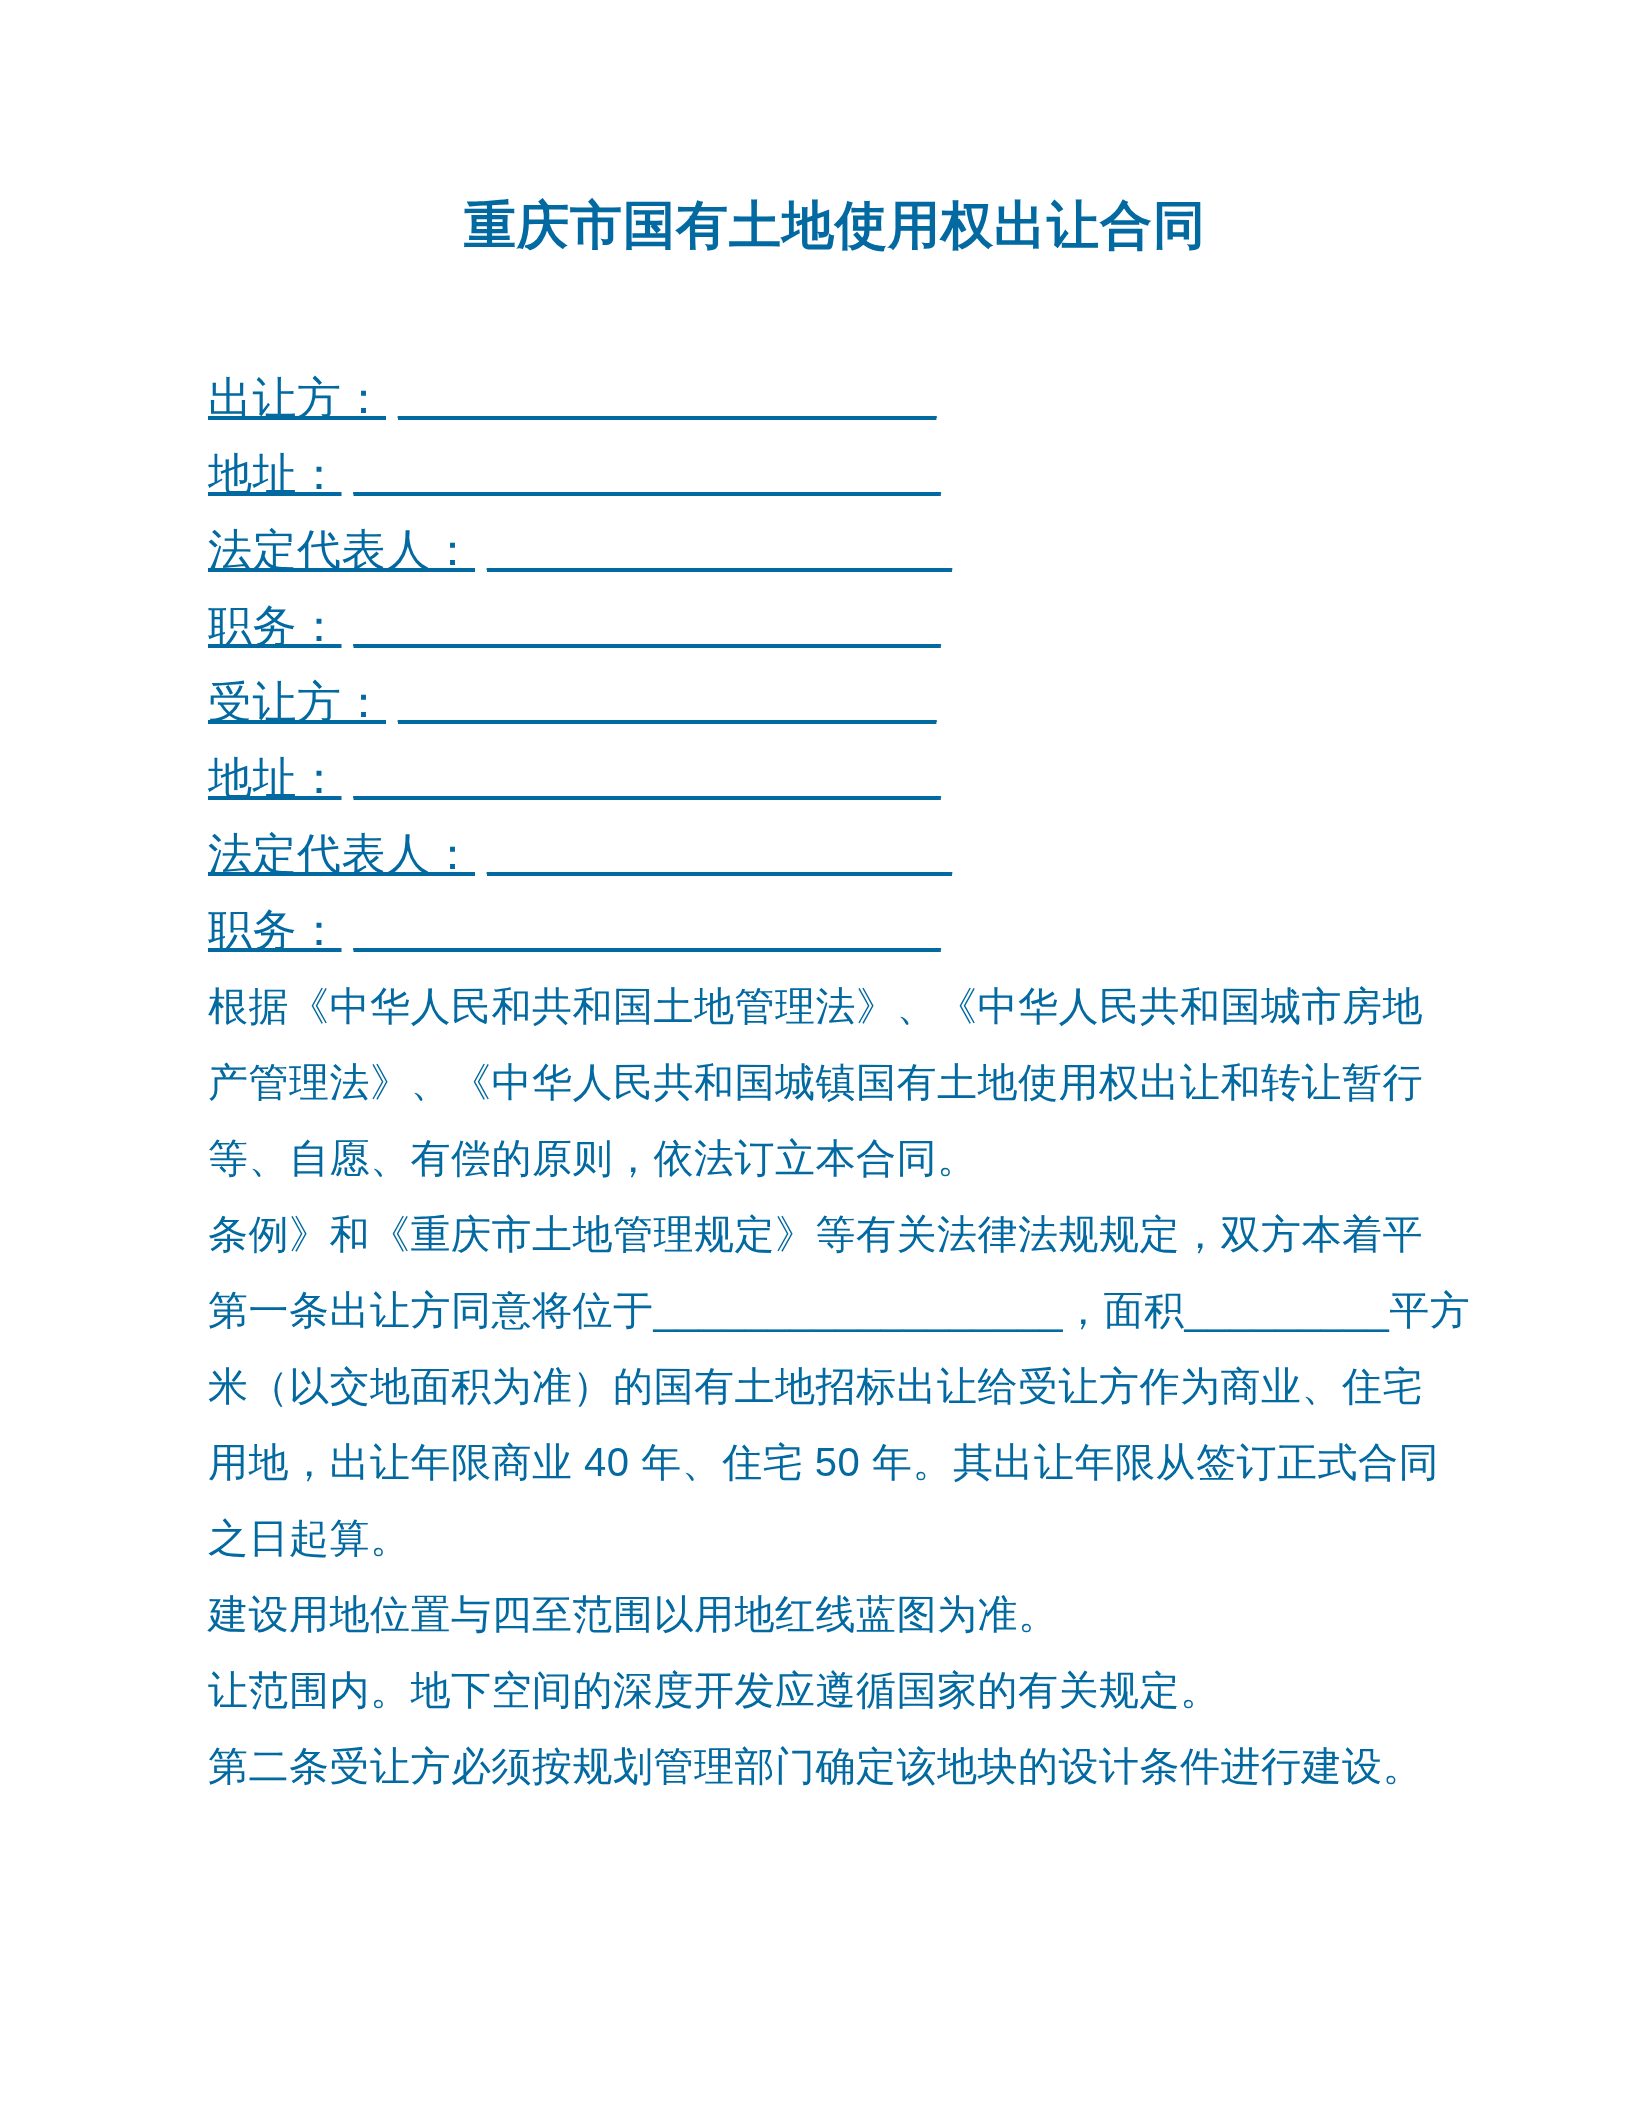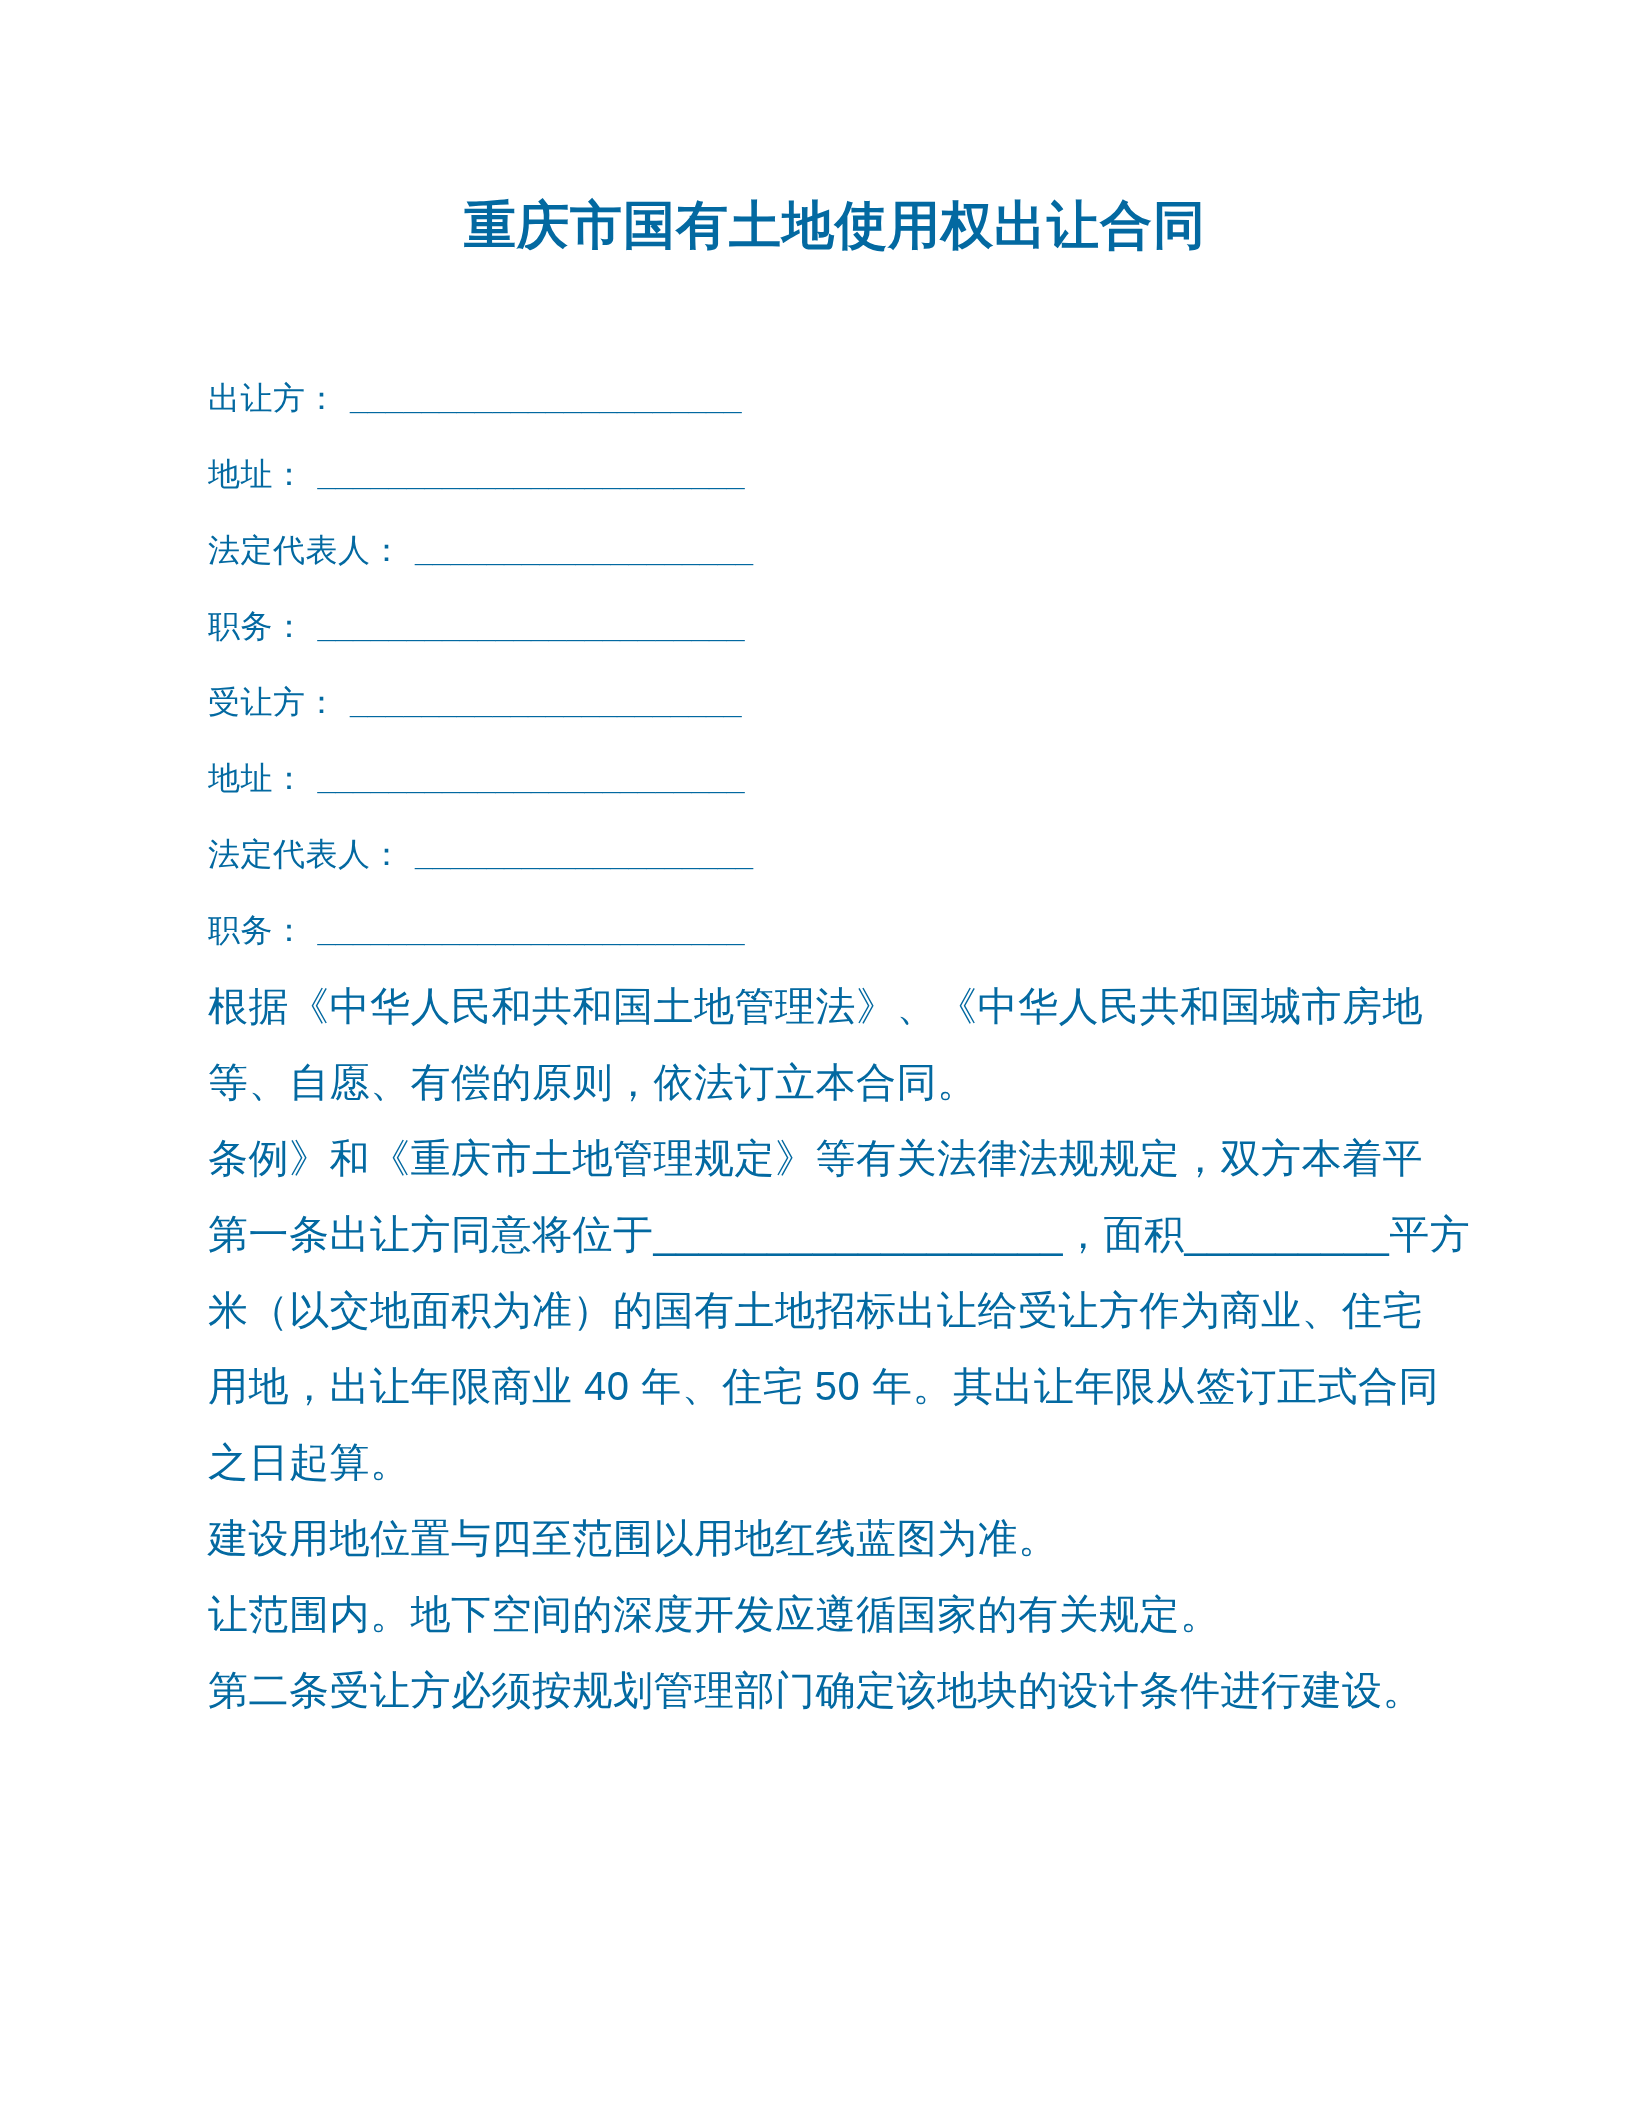--- a/index.html
+++ b/index.html
@@ -24,25 +24,26 @@
   .doc-title {
     margin: 0 0 104px 0;
     text-align: center;
     font-size: 52px;
     line-height: 1.15;
     font-weight: 700;
     letter-spacing: 1px;
     white-space: nowrap;
   }
   .field-row {
-    font-size: 32px;
+    font-size: 44px;
     line-height: 76px;
     height: 76px;
     white-space: nowrap;
     letter-spacing: 0.5px;
+    text-decoration: underline;
   }
   .field-blank {
     margin-left: 12px;
     letter-spacing: 0;
     font-weight: 600;
   }
   .paragraph {
     margin: 0;
   }
   .para-line {
@@ -66,20 +67,21 @@
       <div class="field-row"><span>职务：</span><span class="field-blank">________________________</span></div>
       <div class="field-row"><span>受让方：</span><span class="field-blank">______________________</span></div>
       <div class="field-row"><span>地址：</span><span class="field-blank">________________________</span></div>
       <div class="field-row"><span>法定代表人：</span><span class="field-blank">___________________</span></div>
       <div class="field-row"><span>职务：</span><span class="field-blank">________________________</span></div>
     </div>
 
   <div>
       <div class="paragraph">
         <div class="para-line">根据《中华人民和共和国土地管理法》、《中华人民共和国城市房地</div>
+        <div class="para-line">产管理法》、《中华人民共和国城镇国有土地使用权出让和转让暂行</div>
         <div class="para-line">等、自愿、有偿的原则，依法订立本合同。</div>
         <div class="para-line">条例》和《重庆市土地管理规定》等有关法律法规规定，双方本着平</div>
       </div>
       <div class="paragraph">
         <div class="para-line">第一条出让方同意将位于__________________，面积_________平方</div>
         <div class="para-line">米（以交地面积为准）的国有土地招标出让给受让方作为商业、住宅</div>
         <div class="para-line">用地，出让年限商业 40 年、住宅 50 年。其出让年限从签订正式合同</div>
         <div class="para-line">之日起算。</div>
       </div>
       <div class="paragraph">

